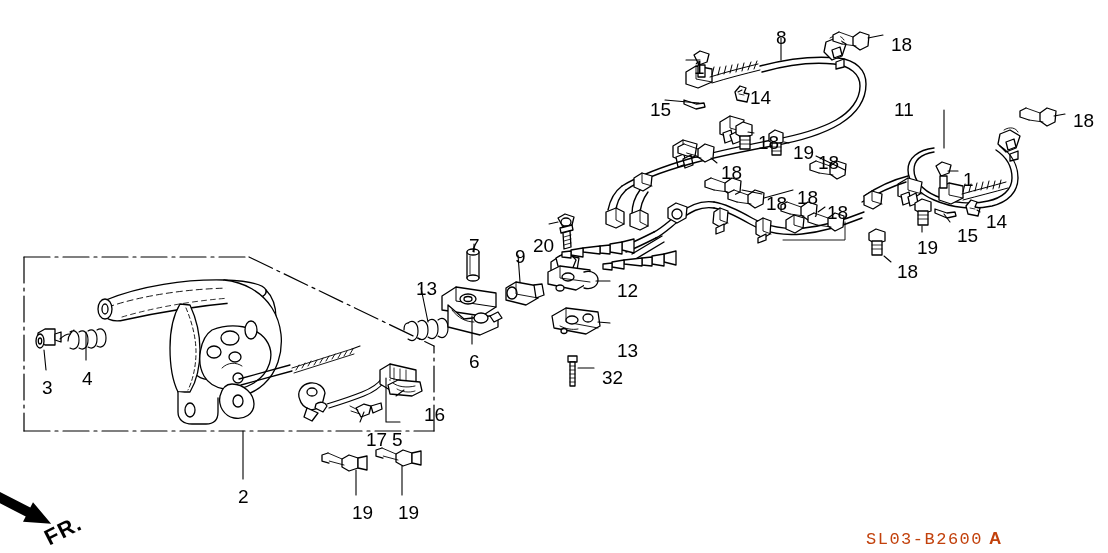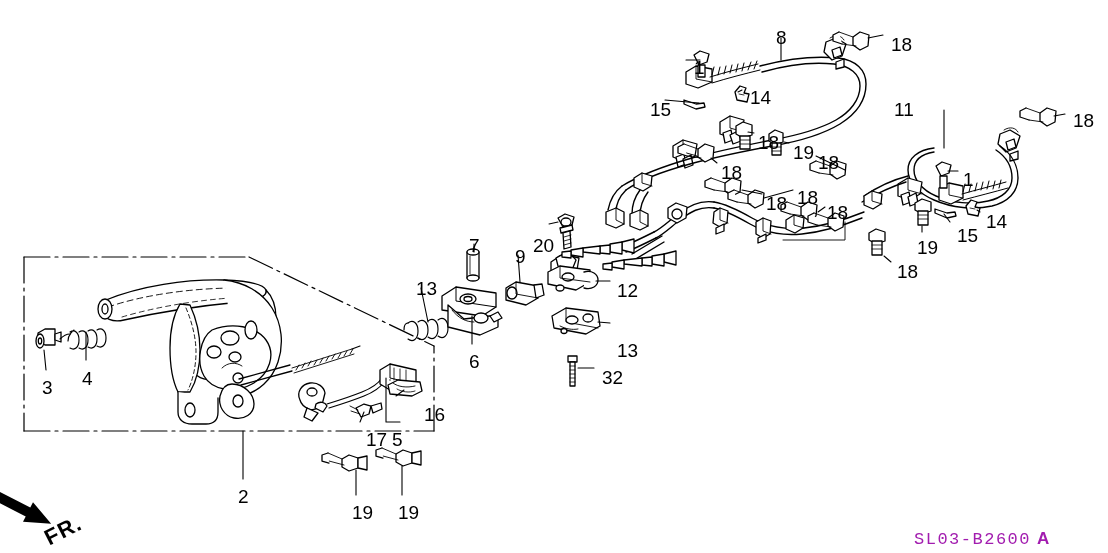--- a/index.html
+++ b/index.html
@@ -7,21 +7,21 @@
        font-family:"Liberation Sans", sans-serif;color:#000;}
   #stage{position:relative;width:1108px;height:553px;background:#fff;}
   svg.layer{position:absolute;left:0;top:0;width:1108px;height:553px;}
   .lbl{position:absolute;font-family:"Liberation Sans", sans-serif;
        font-size:19px;font-weight:400;color:#000;line-height:1;
        white-space:nowrap;letter-spacing:0px;}
   .frtxt{position:absolute;font-family:"Liberation Sans", sans-serif;
          font-weight:bold;font-size:22px;color:#000;
          transform:rotate(-27deg);transform-origin:left bottom;letter-spacing:1px;}
   .pn{position:absolute;font-family:"Liberation Mono","DejaVu Sans Mono",monospace;
-      font-size:17px;letter-spacing:1.5px;color:#a21caf;margin-left:48px;}
+      font-size:17px;letter-spacing:1.5px;color:#c2410c;}
   .pn .sfx{font-family:"Liberation Sans",sans-serif;font-size:17px;font-weight:bold;letter-spacing:0;}
 </style>
 </head>
 <body>
 
 <div id="stage">
 
   <svg class="layer" viewBox="0 0 1108 553">
     <defs>
       <g id="bolt-hex">

